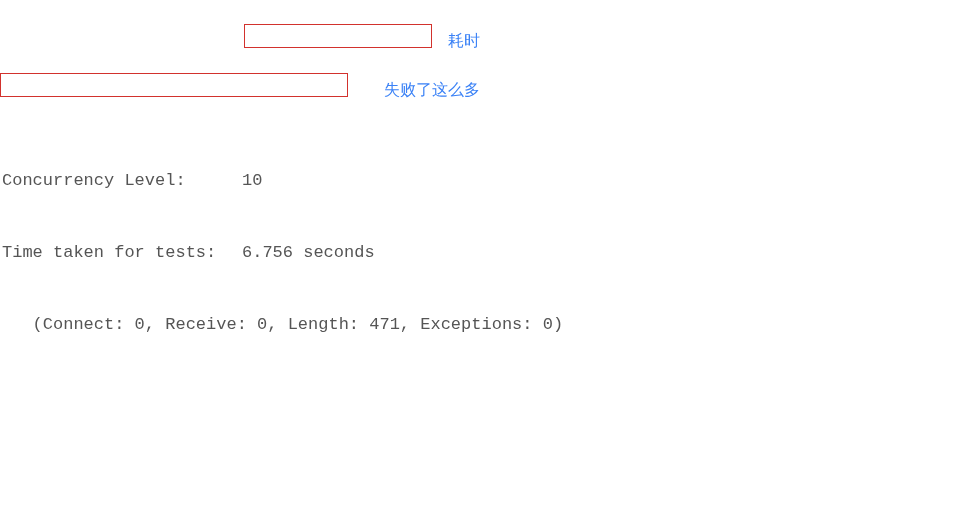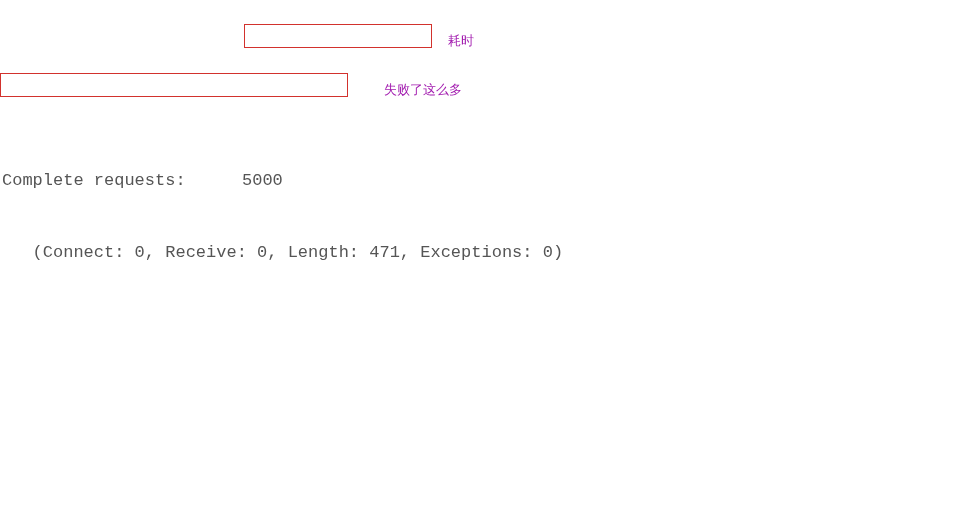--- a/index.html
+++ b/index.html
@@ -27,36 +27,37 @@
   }
   .box-red2 {
     position: absolute;
     border: 1px solid #d2322d;
     top: 73px; left: 0px; width: 346px; height: 22px;
     pointer-events: none;
   }
   .anno {
     position: absolute;
     font-family: "SimSun", "Microsoft YaHei", sans-serif;
-    font-size: 13px;
-    color: #a21caf;
+    font-size: 16px;
+    color: #3b82f6;
   }
   .anno1 { top: 29px; left: 448px; }
   .anno2 { top: 78px; left: 384px; text-align: center; }
 </style>
 </head>
 <body>
 
 <div class="pre">
   <div class="box-red1"></div>
   <div class="box-red2"></div>
   <div class="anno anno1">耗时</div>
   <div class="anno anno2">失败了这么多</div>
 
-  <span class="row"><span class="lbl">Complete requests:</span><span>5000</span></span>
+  <span class="row"><span class="lbl">Concurrency Level:</span><span>10</span></span>
+  <span class="row"><span class="lbl">Time taken for tests:</span><span>6.756 seconds</span></span>
   <span class="row">   (Connect: 0, Receive: 0, Length: 471, Exceptions: 0)</span>
   
   
   
   
   
   
   
   
   

